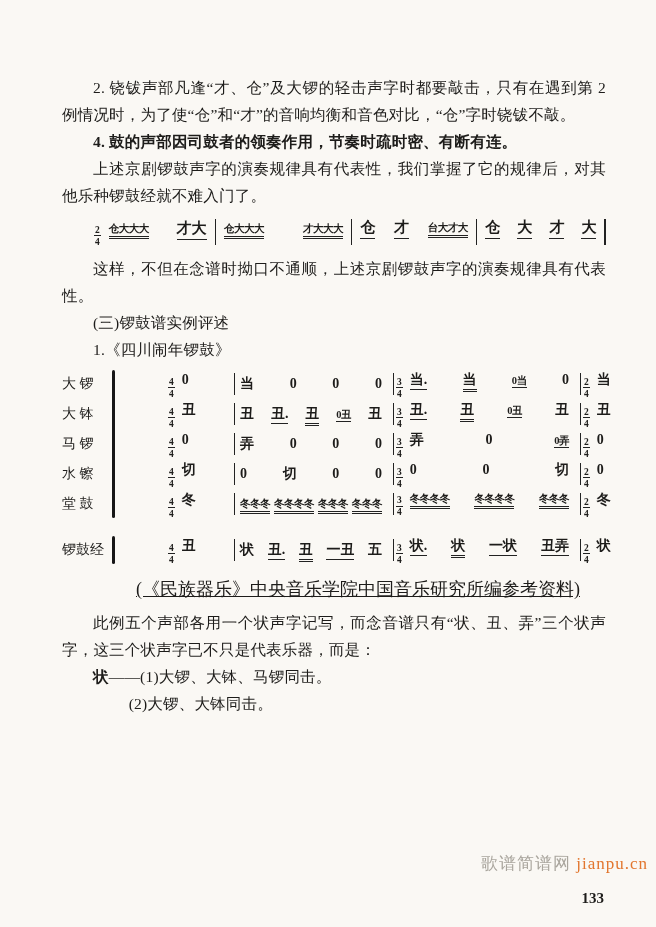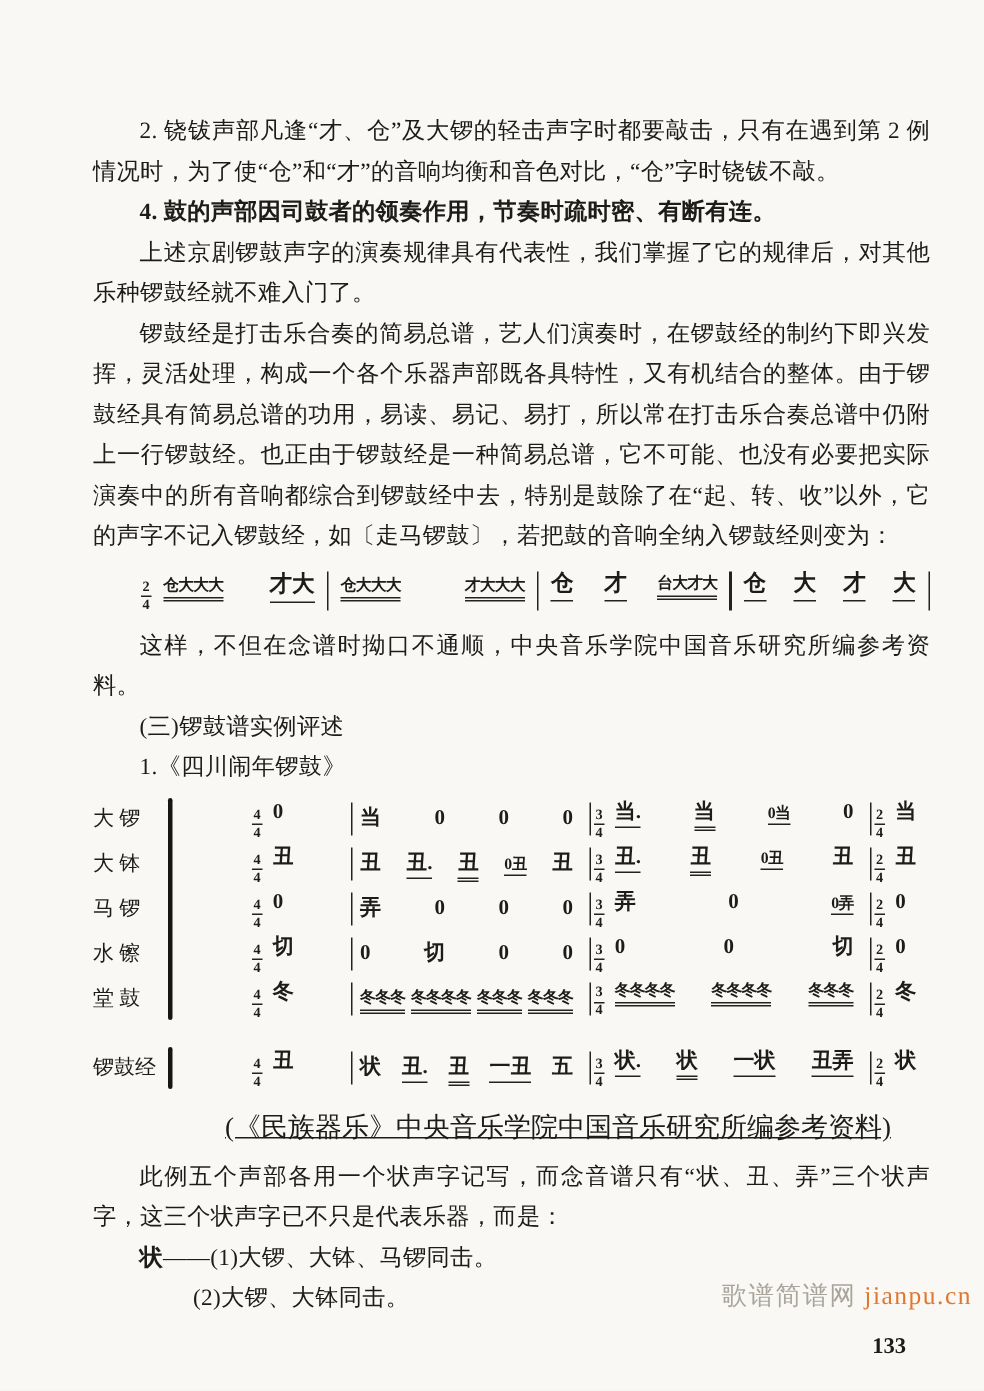--- a/index.html
+++ b/index.html
@@ -1,19 +1,19 @@
 <!DOCTYPE html>
 <html><head>
 <meta charset="utf-8">
 <style>
   html,body{margin:0;padding:0;}
   body{width:656px;height:927px;background:#efece7;}
   .page{position:relative;width:656px;height:927px;background:#faf8f4;overflow:hidden;
         font-family:"Liberation Serif","DejaVu Serif",serif;color:#1d1c1a;}
-  .content{padding:74px 36px 0 62px;}
+  .content{padding:74px 50px 0 62px;}
   .para{margin:0;font-size:15.5px;line-height:27px;text-align:justify;letter-spacing:0.2px;}
   .indent{text-indent:2em;}
   .bold{font-weight:bold;}
   .sub-item{margin-left:4.3em;}
   
   .notation-line{display:flex;align-items:baseline;margin:9px 0 9px 32px;font-weight:bold;font-size:15px;}
   .xm{display:flex;justify-content:space-between;align-items:center;padding:0 8px;}
   .xm0{width:102px;} .xm1{width:124px;} .xm2{width:112px;} .xm3{width:116px;}
   .xbar{width:1.5px;background:#222;align-self:center;height:26px;flex:none;}
   
@@ -50,21 +50,20 @@
 </style>
 </head>
 <body>
 
 <div class="page">
   <div class="content">
 
     <p class="para indent">2. 铙钹声部凡逢“才、仓”及大锣的轻击声字时都要敲击，只有在遇到第 2 例情况时，为了使“仓”和“才”的音响均衡和音色对比，“仓”字时铙钹不敲。</p>
     <p class="para indent bold">4. 鼓的声部因司鼓者的领奏作用，节奏时疏时密、有断有连。</p>
     <p class="para indent">上述京剧锣鼓声字的演奏规律具有代表性，我们掌握了它的规律后，对其他乐种锣鼓经就不难入门了。</p>
-    <p class="para indent">锣鼓经是打击乐合奏的简易总谱，艺人们演奏时，在锣鼓经的制约下即兴发挥，灵活处理，构成一个各个乐器声部既各具特性，又有机结合的整体。由于锣鼓经具有简易总谱的功用，易读、易记、易打，所以常在打击乐合奏总谱中仍附上一行锣鼓经。也正由于锣鼓经是一种简易总谱，它不可能、也没有必要把实际演奏中的所有音响都综合到锣鼓经中去，特别是鼓除了在“起、转、收”以外，它的声字不记入锣鼓经，如〔走马锣鼓〕，若把鼓的音响全纳入锣鼓经则变为：</p>
 
     <div class="notation-line" id="notation-line">
         <span class="ts">
           <span class="tn">2</span>
           <span class="td">4</span>
         </span>
         <span class="xm xm0">
           <span class="n u2 sm">仓大大大</span>
           <span class="n u1">才大</span>
         </span>
@@ -82,21 +81,21 @@
         <span class="xbar"></span>
         <span class="xm xm3">
           <span class="n u1">仓</span>
           <span class="n u1">大</span>
           <span class="n u1">才</span>
           <span class="n u1">大</span>
         </span>
         <span class="xbar"></span>
       </div>
 
-    <p class="para indent">这样，不但在念谱时拗口不通顺，中央音乐学院中国音乐研究所编参考资料。</p>
+    <p class="para indent">这样，不但在念谱时拗口不通顺，上述京剧锣鼓声字的演奏规律具有代表性。</p>
     <p class="para indent">(三)锣鼓谱实例评述</p>
     <p class="para indent">1.《四川闹年锣鼓》</p>
 
 
     <div class="score" id="score">
         <div class="sblock">
           <div class="brace"></div>
           <div class="srow">
             <div class="slabel">大 锣</div>
             <div class="cells">

